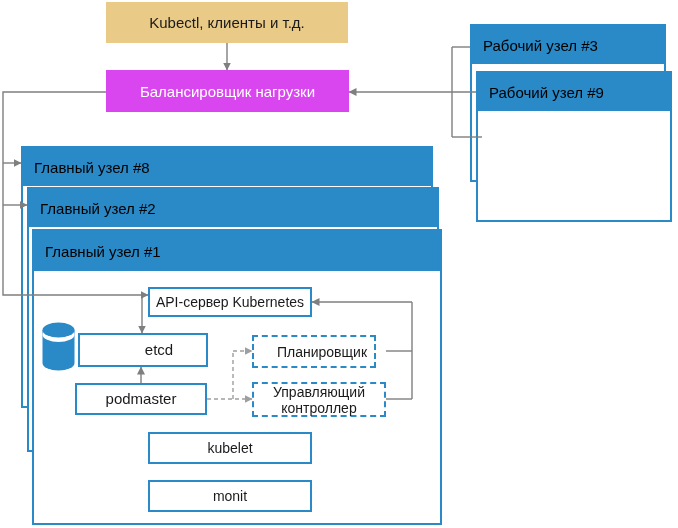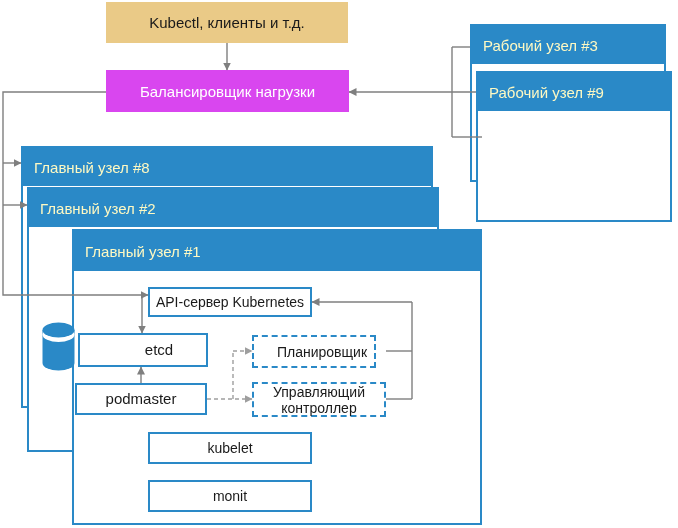--- a/index.html
+++ b/index.html
@@ -11,21 +11,21 @@
   .fillbox{
     position:absolute;display:flex;align-items:center;justify-content:center;
     font-size:15px;text-align:center;
   }
   .fillbox.yellow{background:#EACA87;color:#1a1a1a;}
   .fillbox.green{background:#d946ef;color:#ffffff;}
   .node{
     position:absolute;background:#ffffff;border:2px solid #2A89C7;box-sizing:border-box;
   }
   .node-header{
-    height:38px;background:#2A89C7;color:#fef9c3;display:flex;align-items:center;
+    height:38px;background:#2A89C7;color:#000000;display:flex;align-items:center;
     padding-left:11px;font-size:15px;white-space:nowrap;overflow:hidden;
   }
   .ibox{
     position:absolute;background:#ffffff;border:2px solid #2A89C7;box-sizing:border-box;
     display:flex;align-items:center;justify-content:center;text-align:center;
     font-size:14px;color:#1a1a1a;line-height:16px;
   }
   .ibox.dashed{border-style:dashed;background:#ffffff;}
   .cyl{position:absolute;}
   .connectors{position:absolute;left:0;top:0;pointer-events:none;}
@@ -49,21 +49,21 @@
   <div class="node" style="left:21px;top:146px;width:412px;height:262px;">
     <div class="node-header">
       <span>Главный узел #8</span>
     </div>
   </div>
   <div class="node" style="left:27px;top:187px;width:412px;height:265px;">
     <div class="node-header">
       <span>Главный узел #2</span>
     </div>
   </div>
-  <div class="node" style="left:32px;top:229px;width:410px;height:296px;margin-left:40px;">
+  <div class="node" style="left:32px;top:229px;width:410px;height:296px;">
     <div class="node-header" style="height:40px;">
       <span>Главный узел #1</span>
     </div>
   </div>
 
   <div class="fillbox yellow" style="left:106px;top:2px;width:242px;height:41px;">
     <span>Kubectl, клиенты и т.д.</span>
   </div>
   <div class="fillbox green" style="left:106px;top:70px;width:243px;height:42px;">
     <span>Балансировщик нагрузки</span>

